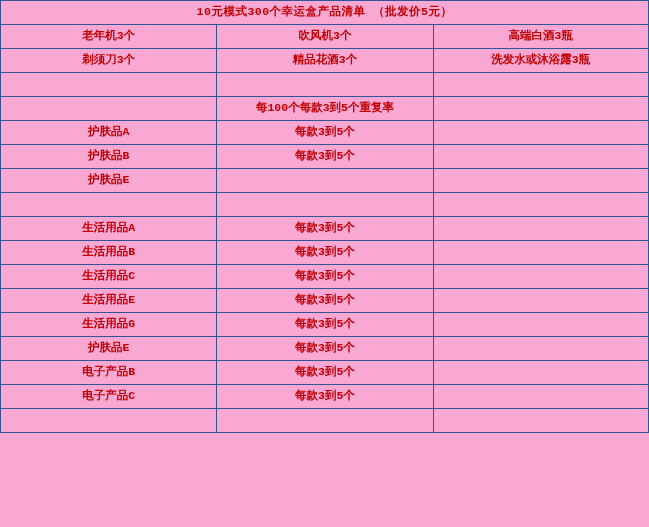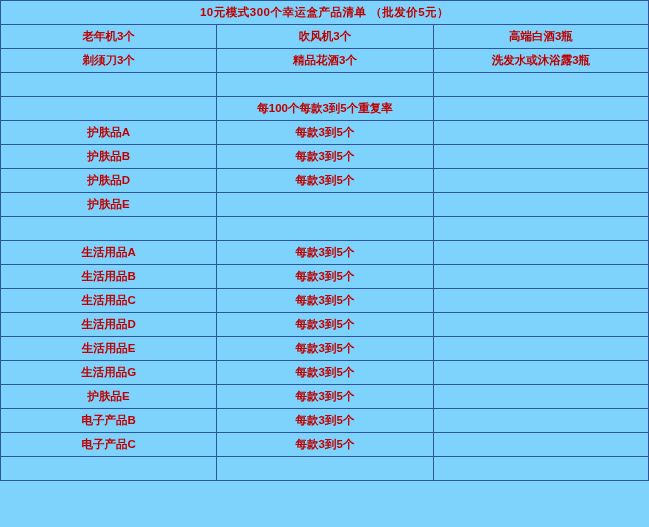--- a/index.html
+++ b/index.html
@@ -8,22 +8,23 @@
     background: #ffffff;
   }
   body {
     font-family: "Liberation Sans", sans-serif;
   }
   #sheet {
     width: 649px;
     height: 527px;
     position: relative;
     box-sizing: border-box;
-    background: #7dd3fc;
+    background: #f9a8d4;
     overflow: hidden;
+    font-family: Liberation Mono, monospace;
   }
   table.grid {
     border-collapse: collapse;
     width: 649px;
     table-layout: fixed;
   }
   table.grid td {
     border: 1px solid #2f5597;
     padding: 0;
     text-align: center;
@@ -99,25 +100,20 @@
         <td>护肤品A</td>
         <td class="navy">每款3到5个</td>
         <td></td>
       </tr>
       <tr>
         <td>护肤品B</td>
         <td class="navy">每款3到5个</td>
         <td></td>
       </tr>
       <tr>
-        <td>护肤品D</td>
-        <td class="navy">每款3到5个</td>
-        <td></td>
-      </tr>
-      <tr>
         <td>护肤品E</td>
         <td></td>
         <td></td>
       </tr>
 
       <tr>
         <td class="blank"></td>
         <td class="blank"></td>
         <td class="blank"></td>
       </tr>
@@ -127,25 +123,20 @@
         <td class="navy">每款3到5个</td>
         <td></td>
       </tr>
       <tr>
         <td>生活用品B</td>
         <td class="navy">每款3到5个</td>
         <td></td>
       </tr>
       <tr>
         <td>生活用品C</td>
-        <td class="navy">每款3到5个</td>
-        <td></td>
-      </tr>
-      <tr>
-        <td>生活用品D</td>
         <td class="navy">每款3到5个</td>
         <td></td>
       </tr>
       <tr>
         <td>生活用品E</td>
         <td class="navy">每款3到5个</td>
         <td></td>
       </tr>
       <tr>
         <td>生活用品G</td>

